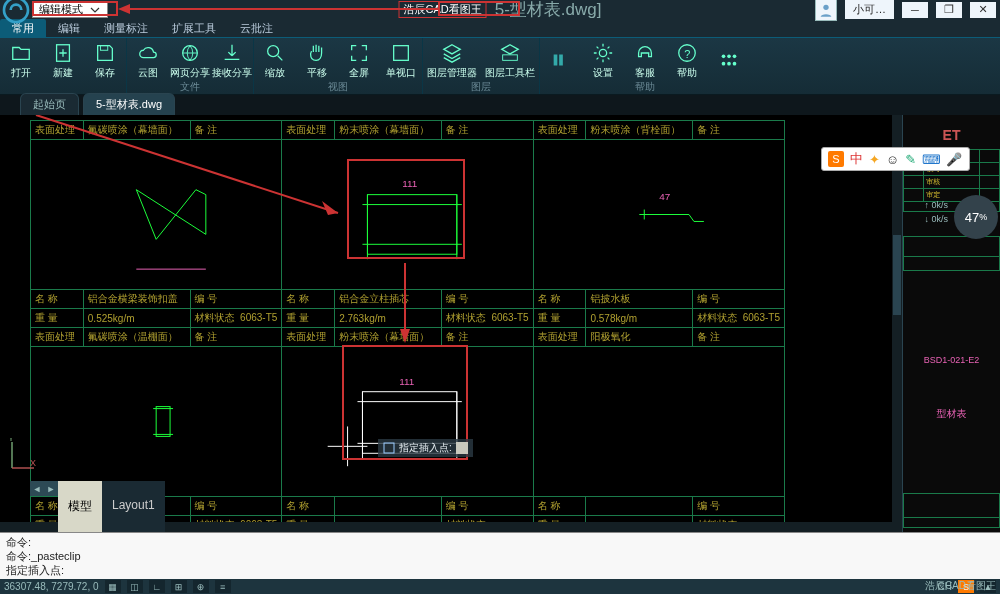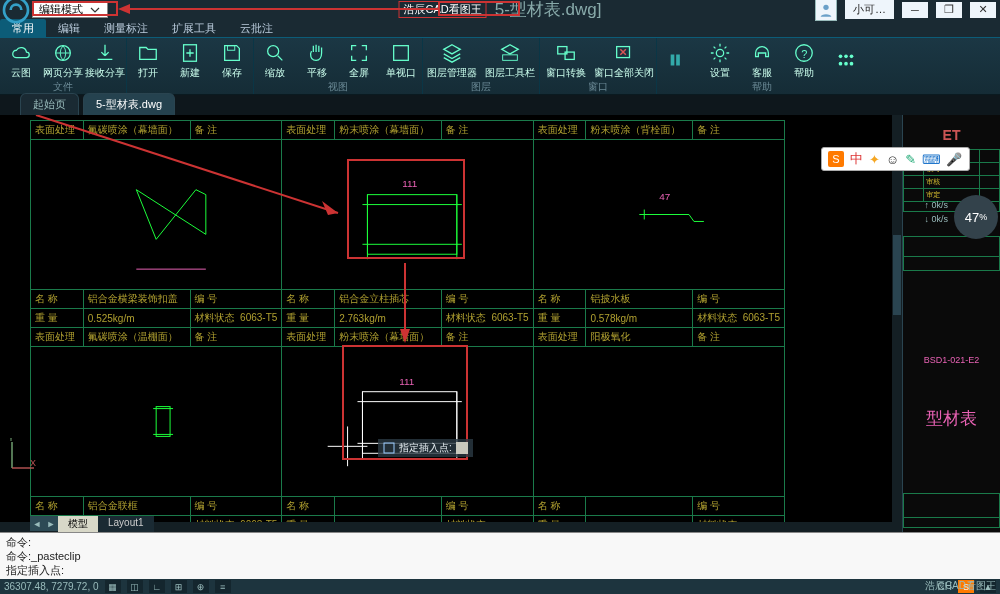--- a/index.html
+++ b/index.html
@@ -109,21 +109,21 @@
   .red-box { position:absolute; border:2px solid #c33; }
   .red-arrow { position:absolute; color:#c33; }
 
   .ucs { position:absolute; left:8px; bottom:60px; }
 
   
   .layout-tabs {
     position:absolute; left:30px; bottom:62px; display:flex; gap:0;
   }
   .layout-arrow { width:14px; height:15px; background:#2d4a55; color:#9bb; display:flex;align-items:center;justify-content:center;font-size:9px;}
-  .layout-tab { padding:1px 10px; font-size:10px; background:#1a2a33; color:#ccc;}
+  .layout-tab { padding:17px 10px; font-size:12px; background:#1a2a33; color:#ccc;}
   .layout-tab.active { background:#d8d8c8; color:#000; }
 
   
   .cmdline {
     position:absolute; left:0; right:0; bottom:15px; height:47px;
     background:#f8f8f8; border-top:1px solid #888; color:#222;
     font-size:11px; padding:2px 6px; line-height:14px;
   }
 
   
@@ -211,65 +211,65 @@
   <div class="menu-tab">扩展工具</div>
   <div class="menu-tab">云批注</div>
 </div>
 
 <div class="ribbon">
 
   <div class="ribbon-group">
     <div class="ribbon-group-top">
       <div class="ribbon-btn">
           <svg viewBox="0 0 24 24">
+            <path d="M3 6h7l2 2h9v11H3z" fill="none" stroke="#6fc" stroke-width="1.4"></path>
+          </svg>
+          <span class="ribbon-btn-label">打开</span>
+        </div>
+      <div class="ribbon-btn">
+          <svg viewBox="0 0 24 24">
+            <rect x="5" y="3" width="14" height="18" fill="none" stroke="#6fc" stroke-width="1.4"></rect>
+            <path d="M12 8v8M8 12h8" stroke="#6fc" stroke-width="1.4"></path>
+          </svg>
+          <span class="ribbon-btn-label">新建</span>
+        </div>
+      <div class="ribbon-btn">
+          <svg viewBox="0 0 24 24">
+            <path d="M4 4h13l3 3v13H4z" fill="none" stroke="#6fc" stroke-width="1.4"></path>
+            <rect x="7" y="4" width="8" height="5" fill="none" stroke="#6fc"></rect>
+          </svg>
+          <span class="ribbon-btn-label">保存</span>
+        </div>
+    </div>
+    <div class="ribbon-group-label"></div>
+  </div>
+
+  <div class="ribbon-group">
+    <div class="ribbon-group-top">
+      <div class="ribbon-btn">
+          <svg viewBox="0 0 24 24">
             <path d="M7 17a4 4 0 010-8 6 6 0 0111 2 3 3 0 010 6H7z" fill="none" stroke="#6fc" stroke-width="1.4"></path>
           </svg>
           <span class="ribbon-btn-label">云图</span>
         </div>
       <div class="ribbon-btn">
           <svg viewBox="0 0 24 24">
             <circle cx="12" cy="12" r="8" fill="none" stroke="#6fc" stroke-width="1.4"></circle>
             <path d="M4 12h16M12 4a12 12 0 010 16M12 4a12 12 0 000 16" fill="none" stroke="#6fc"></path>
           </svg>
           <span class="ribbon-btn-label">网页分享</span>
         </div>
       <div class="ribbon-btn">
           <svg viewBox="0 0 24 24">
             <path d="M12 3v12m0 0l-4-4m4 4l4-4M4 19h16" fill="none" stroke="#6fc" stroke-width="1.4"></path>
           </svg>
           <span class="ribbon-btn-label">接收分享</span>
         </div>
     </div>
     <div class="ribbon-group-label">文件</div>
-  </div>
-
-  <div class="ribbon-group">
-    <div class="ribbon-group-top">
-      <div class="ribbon-btn">
-          <svg viewBox="0 0 24 24">
-            <path d="M3 6h7l2 2h9v11H3z" fill="none" stroke="#6fc" stroke-width="1.4"></path>
-          </svg>
-          <span class="ribbon-btn-label">打开</span>
-        </div>
-      <div class="ribbon-btn">
-          <svg viewBox="0 0 24 24">
-            <rect x="5" y="3" width="14" height="18" fill="none" stroke="#6fc" stroke-width="1.4"></rect>
-            <path d="M12 8v8M8 12h8" stroke="#6fc" stroke-width="1.4"></path>
-          </svg>
-          <span class="ribbon-btn-label">新建</span>
-        </div>
-      <div class="ribbon-btn">
-          <svg viewBox="0 0 24 24">
-            <path d="M4 4h13l3 3v13H4z" fill="none" stroke="#6fc" stroke-width="1.4"></path>
-            <rect x="7" y="4" width="8" height="5" fill="none" stroke="#6fc"></rect>
-          </svg>
-          <span class="ribbon-btn-label">保存</span>
-        </div>
-    </div>
-    <div class="ribbon-group-label"></div>
   </div>
 
 
   <div class="ribbon-group">
     <div class="ribbon-group-top">
       <div class="ribbon-btn">
           <svg viewBox="0 0 24 24">
             <circle cx="10" cy="10" r="6" fill="none" stroke="#6fc" stroke-width="1.4"></circle>
             <path d="M15 15l5 5" stroke="#6fc" stroke-width="1.4"></path>
           </svg>
@@ -309,39 +309,20 @@
           <svg viewBox="0 0 24 24">
             <path d="M12 3l9 5-9 5-9-5 9-5z" fill="none" stroke="#6fc" stroke-width="1.4"></path>
             <rect x="4" y="14" width="16" height="6" fill="none" stroke="#6fc"></rect>
           </svg>
           <span class="ribbon-btn-label">图层工具栏</span>
         </div>
     </div>
     <div class="ribbon-group-label">图层</div>
   </div>
 
-  <div class="ribbon-group">
-    <div class="ribbon-group-top">
-      <div class="ribbon-btn" style="width:52px">
-          <svg viewBox="0 0 24 24">
-            <rect x="3" y="5" width="10" height="8" fill="none" stroke="#6fc" stroke-width="1.4"></rect>
-            <rect x="11" y="11" width="10" height="8" fill="none" stroke="#6fc" stroke-width="1.4"></rect>
-          </svg>
-          <span class="ribbon-btn-label">窗口转换</span>
-        </div>
-      <div class="ribbon-btn" style="width:64px">
-          <svg viewBox="0 0 24 24">
-            <rect x="4" y="5" width="14" height="12" fill="none" stroke="#6fc" stroke-width="1.4"></rect>
-            <path d="M8 8l6 6M14 8l-6 6" stroke="#d55" stroke-width="1.6"></path>
-          </svg>
-          <span class="ribbon-btn-label">窗口全部关闭</span>
-        </div>
-    </div>
-    <div class="ribbon-group-label">窗口</div>
-  </div>
 
   <div class="ribbon-group" style="border-right:none">
     <div class="ribbon-group-top">
       <div class="ribbon-btn">
           <svg viewBox="0 0 24 24">
             <rect x="4" y="6" width="4" height="12" fill="#3aa"></rect>
             <rect x="10" y="6" width="4" height="12" fill="#3aa"></rect>
           </svg>
           <span class="ribbon-btn-label"></span>
         </div>
@@ -582,21 +563,21 @@
       <tbody>
           <tr>
             <td colspan="2" style="height:20px;"></td>
           </tr>
       <tr>
             <td colspan="2" style="height:14px;"></td>
           </tr>
     </tbody>
       </table>
     <div class="side-pink" style="top:240px;">BSD1-021-E2</div>
-    <div class="side-pink" style="top:292px; font-size:17px;">型材表</div>
+    <div class="side-pink" style="top:292px; font-size:10px;">型材表</div>
     <table class="side-table" style="position:absolute; bottom:4px; left:0;">
       <tbody>
           <tr>
             <td style="height:24px;">&nbsp;</td>
           </tr>
       <tr>
             <td>&nbsp;</td>
           </tr>
     </tbody>
       </table>

